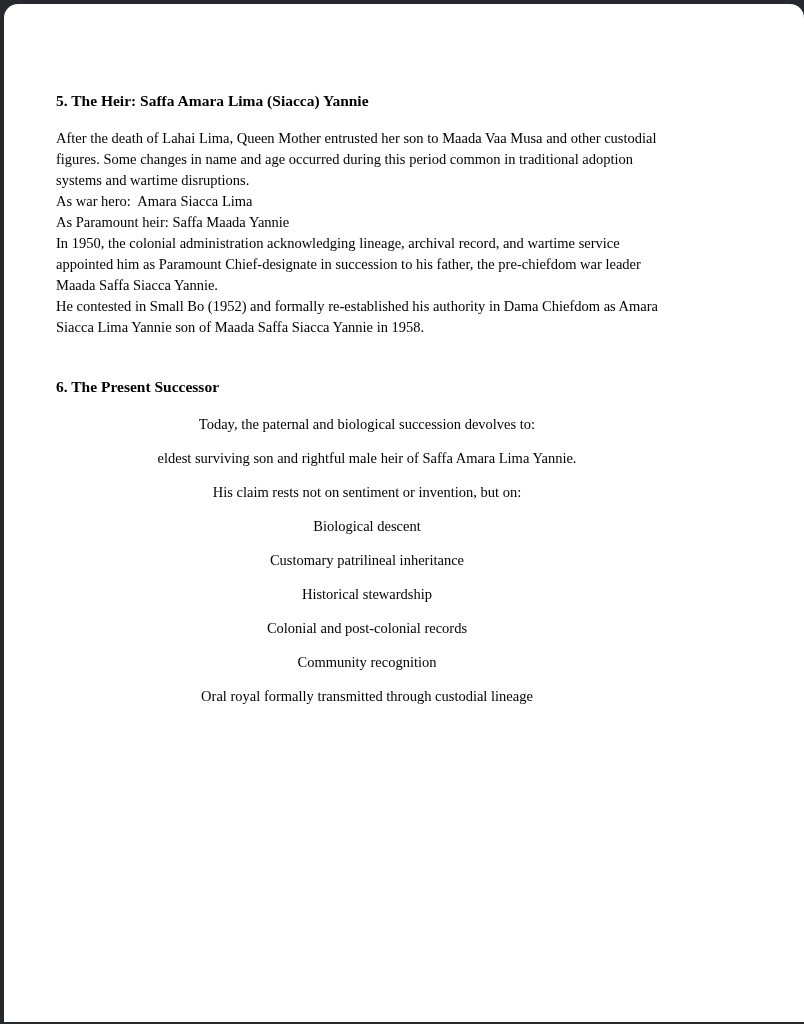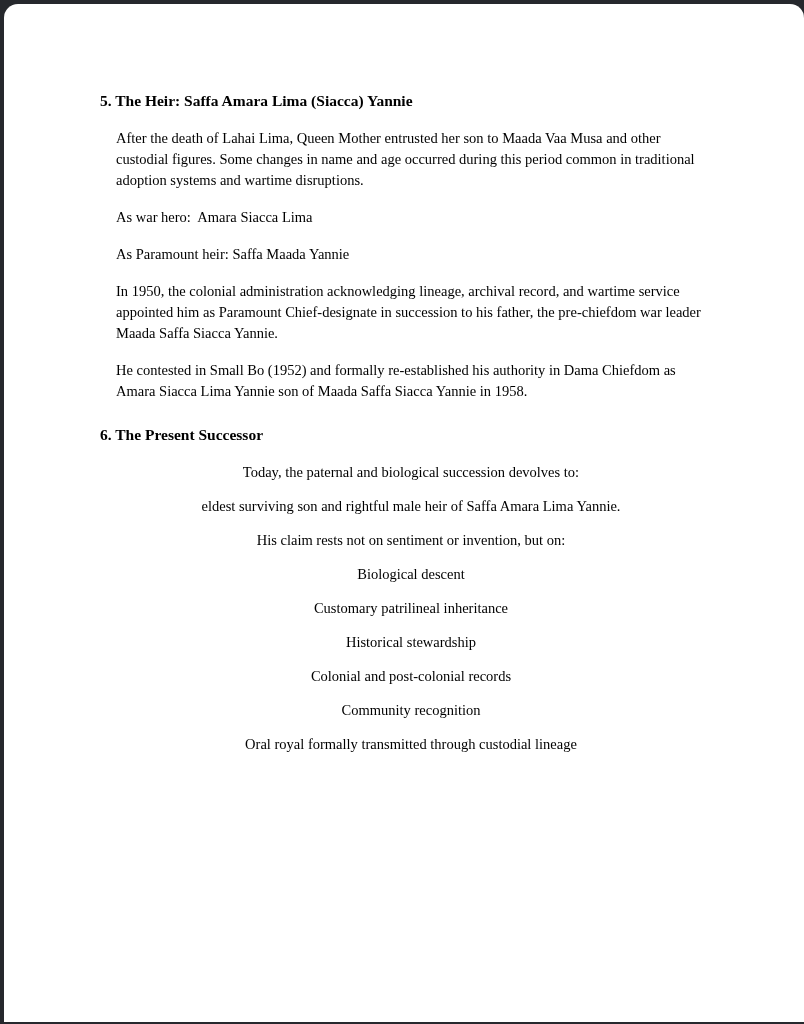--- a/index.html
+++ b/index.html
@@ -22,37 +22,37 @@
     position: absolute;
     left: 4px;
     top: 4px;
     right: 0;
     bottom: 2px;
     background: #ffffff;
     border-radius: 14px 14px 0 0;
     overflow: hidden;
   }
   .content {
-    padding: 86px 78px 40px 96px;
+    padding: 86px 78px 40px 52px;
     width: 622px;
     color: #000000;
     font-size: 14.5px;
     line-height: 21px;
   }
   .heading {
     font-size: 15.5px;
     font-weight: bold;
     line-height: 22px;
     margin: 0 0 16px 0;
   }
   .heading-gap {
-    margin-top: 22px;
+    margin-top: 38px;
   }
   .block p.line {
-    margin: 16px;
+    margin: 0;
     white-space: pre-wrap;
   }
   p.para {
     margin: 0 0 13px 0;
     white-space: pre-wrap;
     text-align: center;
   }
 </style>
 </head>
 <body>

